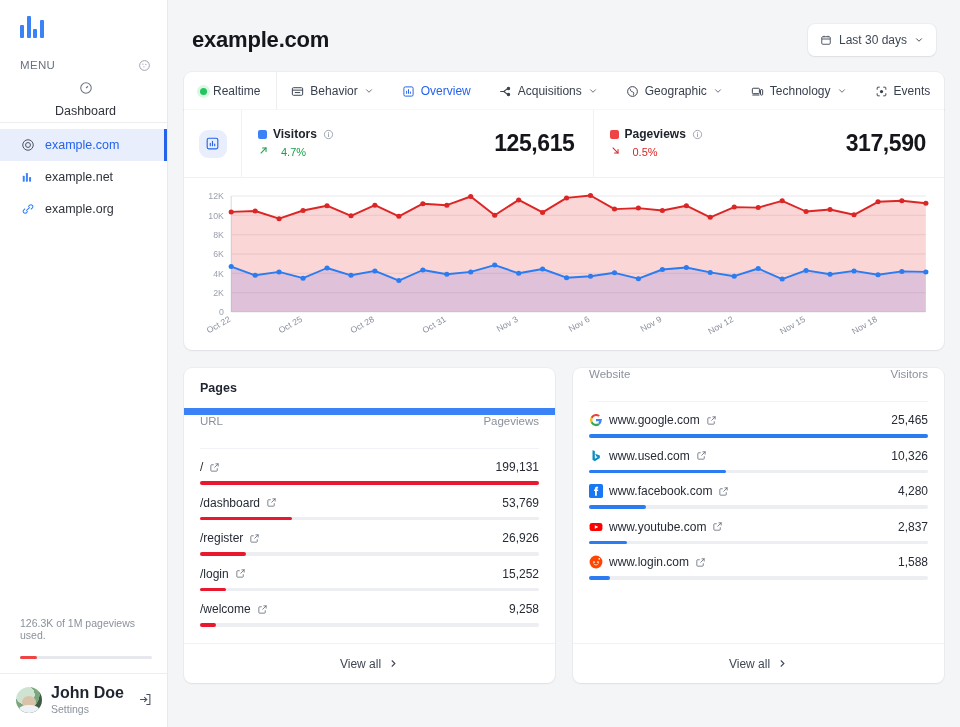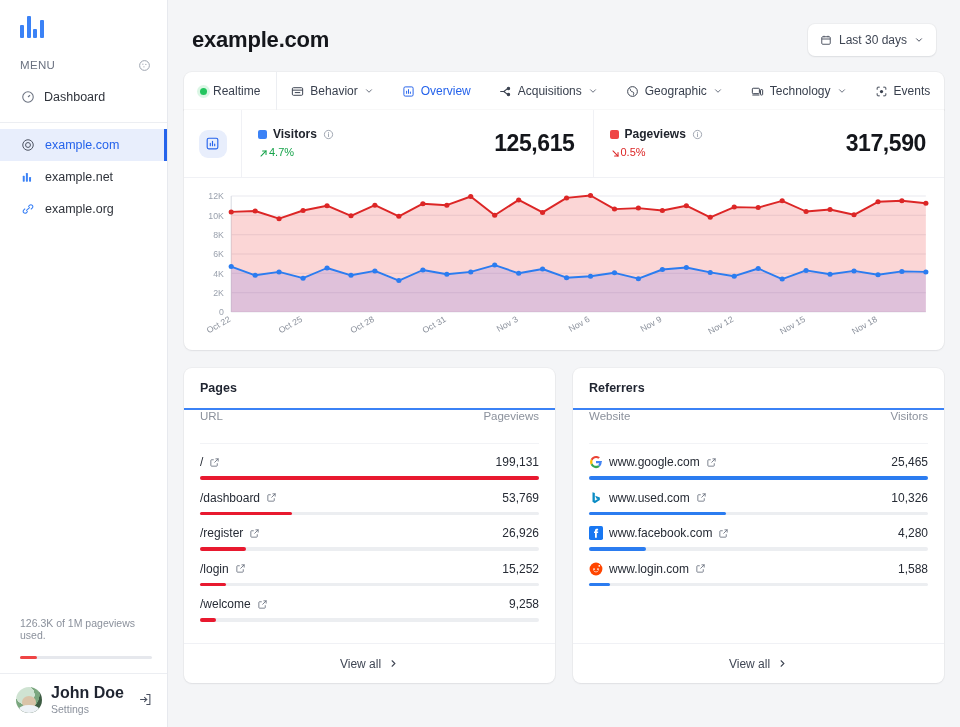--- a/index.html
+++ b/index.html
@@ -30,20 +30,21 @@
     padding: 8px 16px 8px 20px; height: 30px;
   }
   .menu-head-label { font-size: 11.5px; color: #6b7280; letter-spacing: .35px; }
   .palette-ico { color: #9aa1ad; display: flex; }
 
   .nav-item {
     display: flex; align-items: center; gap: 9px;
     height: 34px; padding: 0 16px 0 20px;
     font-size: 12.5px; color: #2f333b; cursor: pointer;
     position: relative;
+    flex-direction: column;
   }
   .nav-item .ico { width: 15px; height: 15px; display: flex; align-items: center; justify-content: center; color: #6b7280; flex: 0 0 15px; }
   .nav-sep { height: 1px; background: #eceef2; margin: 8px 0 6px; }
 
   .site-item {
     display: flex; align-items: center; gap: 10px;
     height: 32px; padding: 0 16px 0 20px;
     font-size: 12.5px; color: #2f333b; cursor: pointer; position: relative;
   }
   .site-item .ico { width: 15px; height: 15px; display: flex; align-items: center; justify-content: center; flex: 0 0 15px; }
@@ -132,38 +133,38 @@
   .metric {
     flex: 1 1 0; display: flex; align-items: center; justify-content: space-between;
     padding: 0 18px 0 16px;
   }
   .metric + .metric { border-left: 1px solid #f0f1f5; }
   .metric-left { line-height: 1.45; }
   .metric-name { display: flex; align-items: center; gap: 6px; font-size: 12px; font-weight: bold; color: #20242d; }
   .sw { width: 9px; height: 9px; border-radius: 2px; }
   .sw-blue { background: #3b82f6; } .sw-red { background: #ef4444; }
   .info-ico { color: #9aa1ad; display:flex; }
-  .metric-delta { display: flex; align-items: center; gap: 0; font-size: 11px; margin-top: 2px; }
+  .metric-delta { display: flex; align-items: flex-start; gap: 12px; font-size: 11px; margin-top: 2px; }
   .delta-up { color: #16a34a; } .delta-down { color: #dc2626; }
   .metric-value { font-size: 23px; font-weight: bold; color: #14161b; letter-spacing: -.4px; }
 
   .chartbox { height: 172px; padding: 10px 14px 0 10px; position: relative; }
   #chartsvg { display: block; width: 100%; height: 100%; }
 
   
   .cards { display: flex; gap: 18px; padding: 18px 16px 0 16px; }
   .card {
     flex: 1 1 0; background: #ffffff; border-radius: 8px;
     box-shadow: 0 1px 2px rgba(17,24,39,.06), 0 0 0 1px rgba(17,24,39,.03);
     display: flex; flex-direction: column;
     height: 315px; overflow: hidden;
   }
   .card-head {
     padding: 13px 16px; font-size: 12.5px; font-weight: bold; color: #1f2430;
-    border-bottom: 2px solid #3b82f6;
+    border-bottom: 7px solid #3b82f6;
   }
   .card-body { flex: 1 1 auto; padding: 0 16px; }
   .col-head {
     display: flex; justify-content: space-between; 
     font-size: 11.5px; color: #8b919c; height: 34px; border-bottom: 1px solid #f2f3f6;
   }
   .row { padding-top: 11px; }
   .row-main { display: flex; justify-content: space-between; align-items: center; }
   .row-label { display: flex; align-items: center; gap: 6px; font-size: 12px; color: #262b35; }
   .row-val { font-size: 12px; color: #262b35; margin-left: 24px; }
@@ -654,21 +655,20 @@
           <span>View all</span>
           <span style="display:flex">
             <svg width="11" height="11" viewBox="0 0 24 24" fill="none" stroke="currentColor" stroke-width="2.4" stroke-linecap="round">
                 <path d="M9 6l6 6-6 6"></path>
               </svg>
           </span>
         </div>
       </div>
 
       <div class="card">
-        <div class="card-head">Referrers</div>
         <div class="card-body">
           <div class="col-head">
             <span>Website</span>
             <span>Visitors</span>
           </div>
           <div id="refRows">
               <div class="row">
       <div class="row-main">
         <span class="row-label">
           <span class="favico">
@@ -732,20 +732,44 @@
                         <path d="M15 4h5v5"></path>
                         <path d="M20 4l-7.5 7.5"></path>
                         <path d="M18 14.5v4A1.5 1.5 0 0116.5 20h-11A1.5 1.5 0 014 18.5v-11A1.5 1.5 0 015.5 6h4"></path>
                       </svg>
                     </span>
         </span>
         <span class="row-val">4,280</span>
       </div>
       <div class="bar-track">
         <div class="bar-fill bar-blue" style="width:16.8%"></div>
+      </div>
+    </div>
+              <div class="row">
+      <div class="row-main">
+        <span class="row-label">
+          <span class="favico">
+                      <svg width="14" height="14" viewBox="0 0 24 24">
+                        <rect x="1" y="5" width="22" height="14" rx="4" fill="#FF0000"></rect>
+                        <path fill="#fff" d="M10 8.8l6 3.2-6 3.2z"></path>
+                      </svg>
+                    </span>
+                    <span>www.youtube.com</span>
+          <span class="ext-ico">
+                      <svg width="11" height="11" viewBox="0 0 24 24" fill="none" stroke="currentColor" stroke-width="1.9" stroke-linecap="round">
+                        <path d="M15 4h5v5"></path>
+                        <path d="M20 4l-7.5 7.5"></path>
+                        <path d="M18 14.5v4A1.5 1.5 0 0116.5 20h-11A1.5 1.5 0 014 18.5v-11A1.5 1.5 0 015.5 6h4"></path>
+                      </svg>
+                    </span>
+        </span>
+        <span class="row-val">2,837</span>
+      </div>
+      <div class="bar-track">
+        <div class="bar-fill bar-blue" style="width:11.1%"></div>
       </div>
     </div>
               <div class="row">
       <div class="row-main">
         <span class="row-label">
           <span class="favico">
                       <svg width="14" height="14" viewBox="0 0 24 24">
                         <circle cx="12" cy="12" r="11" fill="#FF4500"></circle>
                         <circle cx="8.6" cy="12" r="1.5" fill="#fff"></circle>
                         <circle cx="15.4" cy="12" r="1.5" fill="#fff"></circle>

